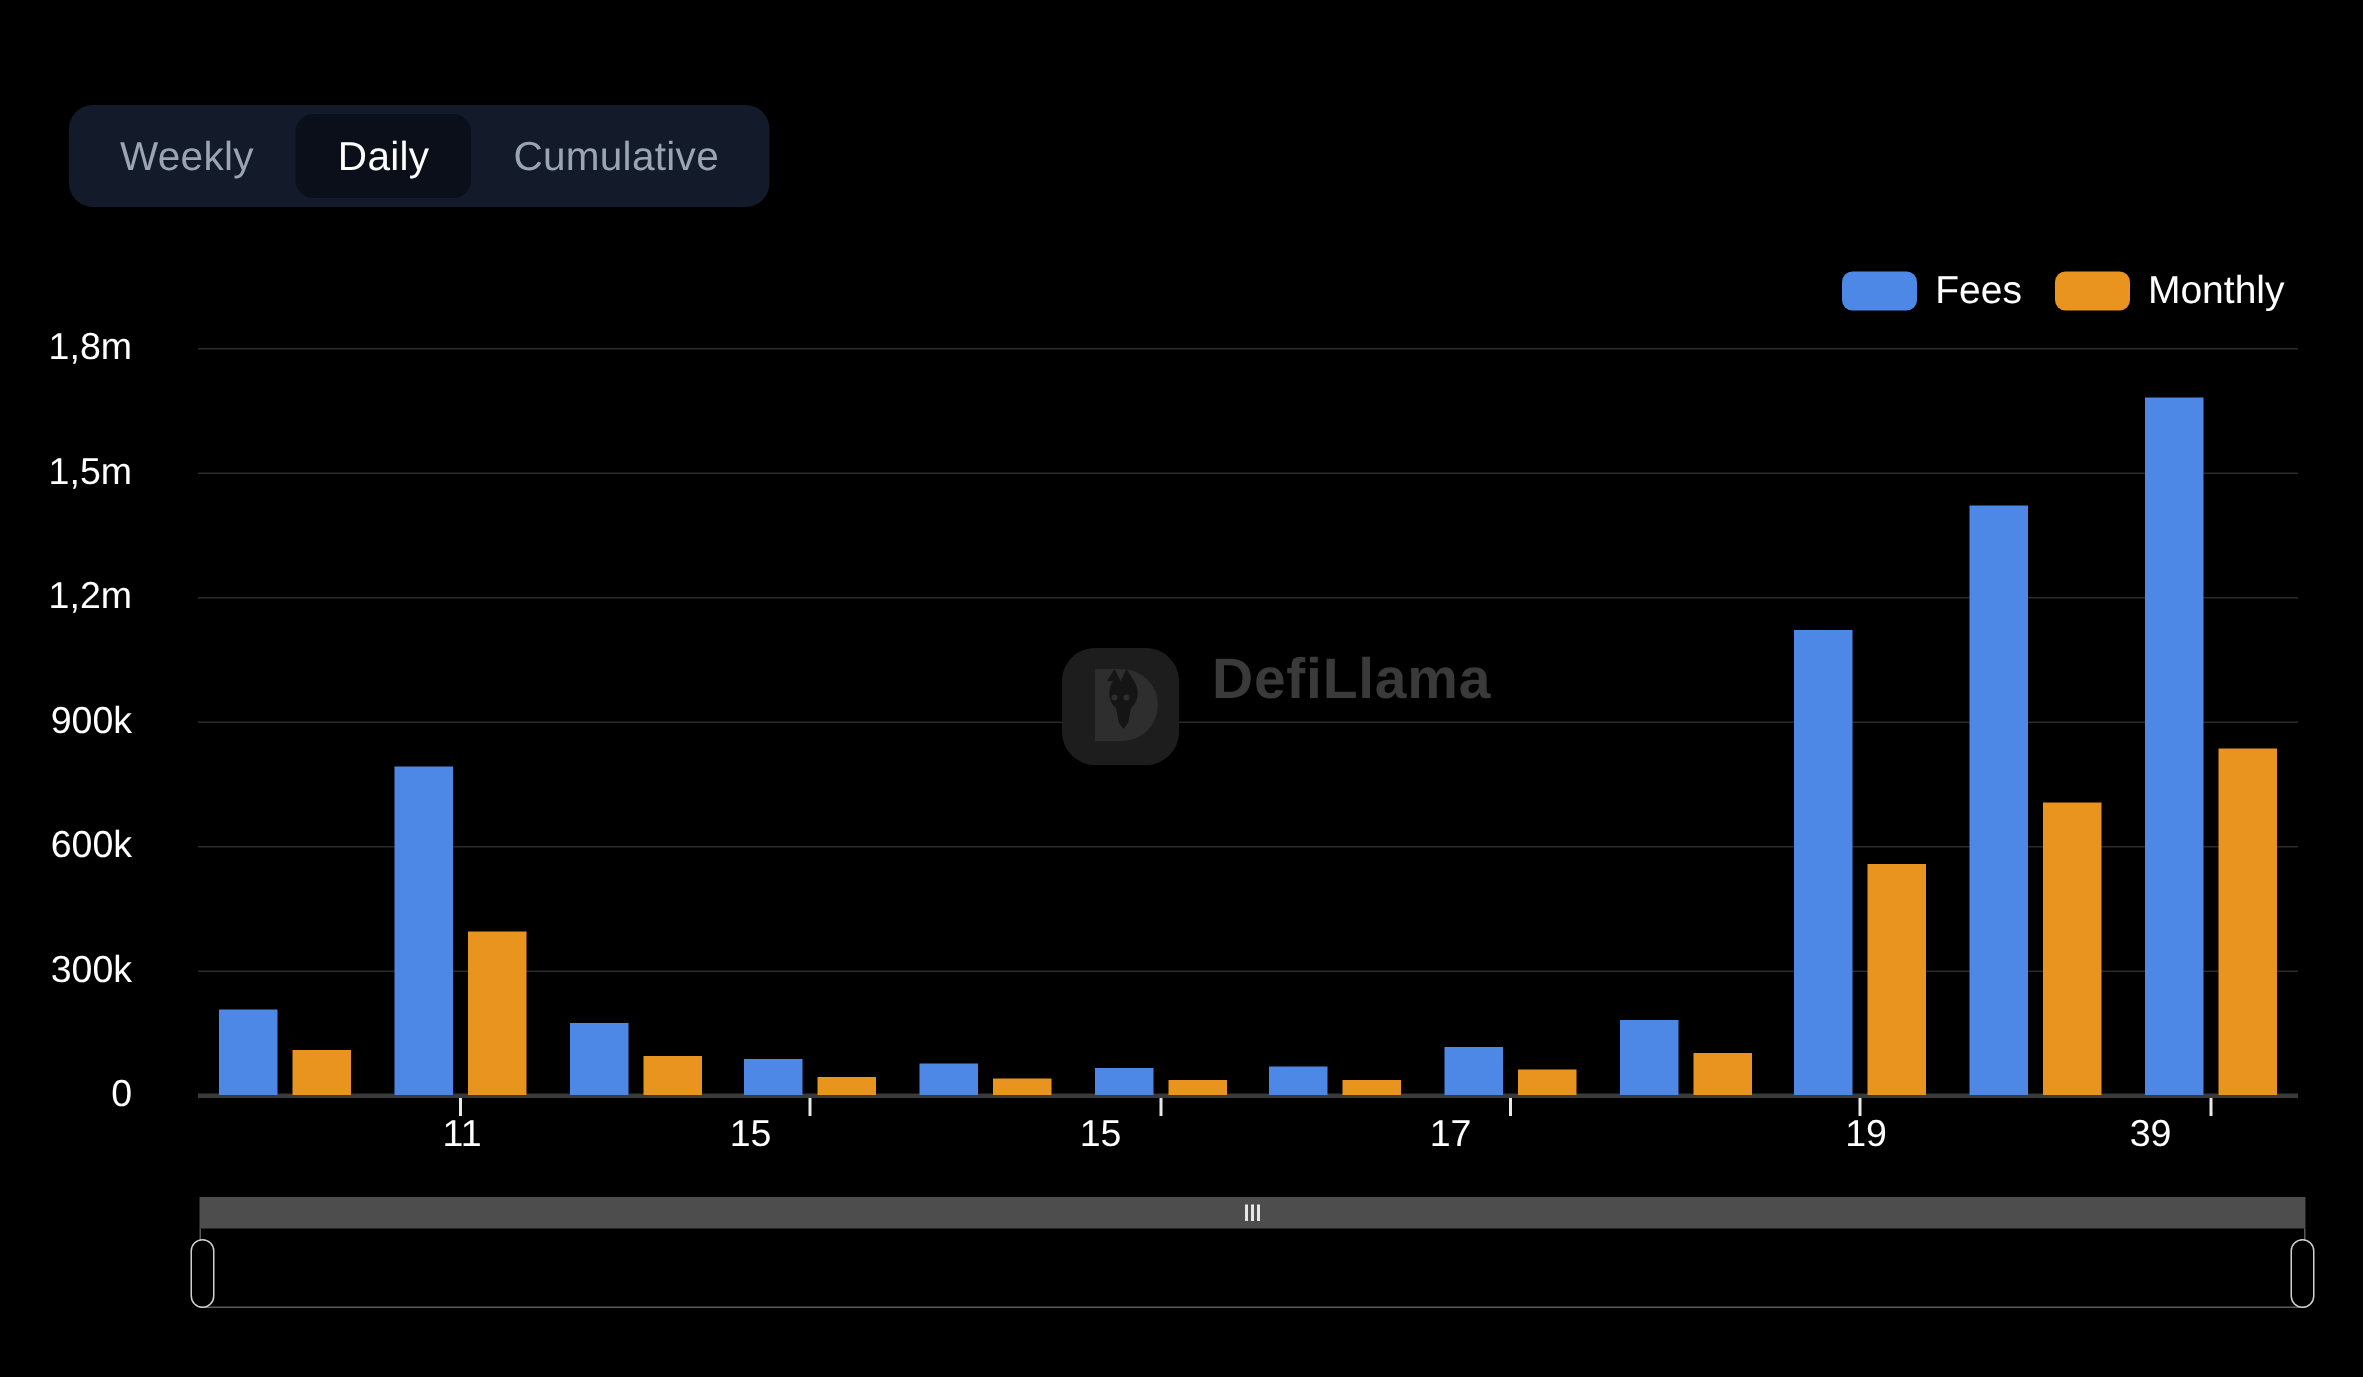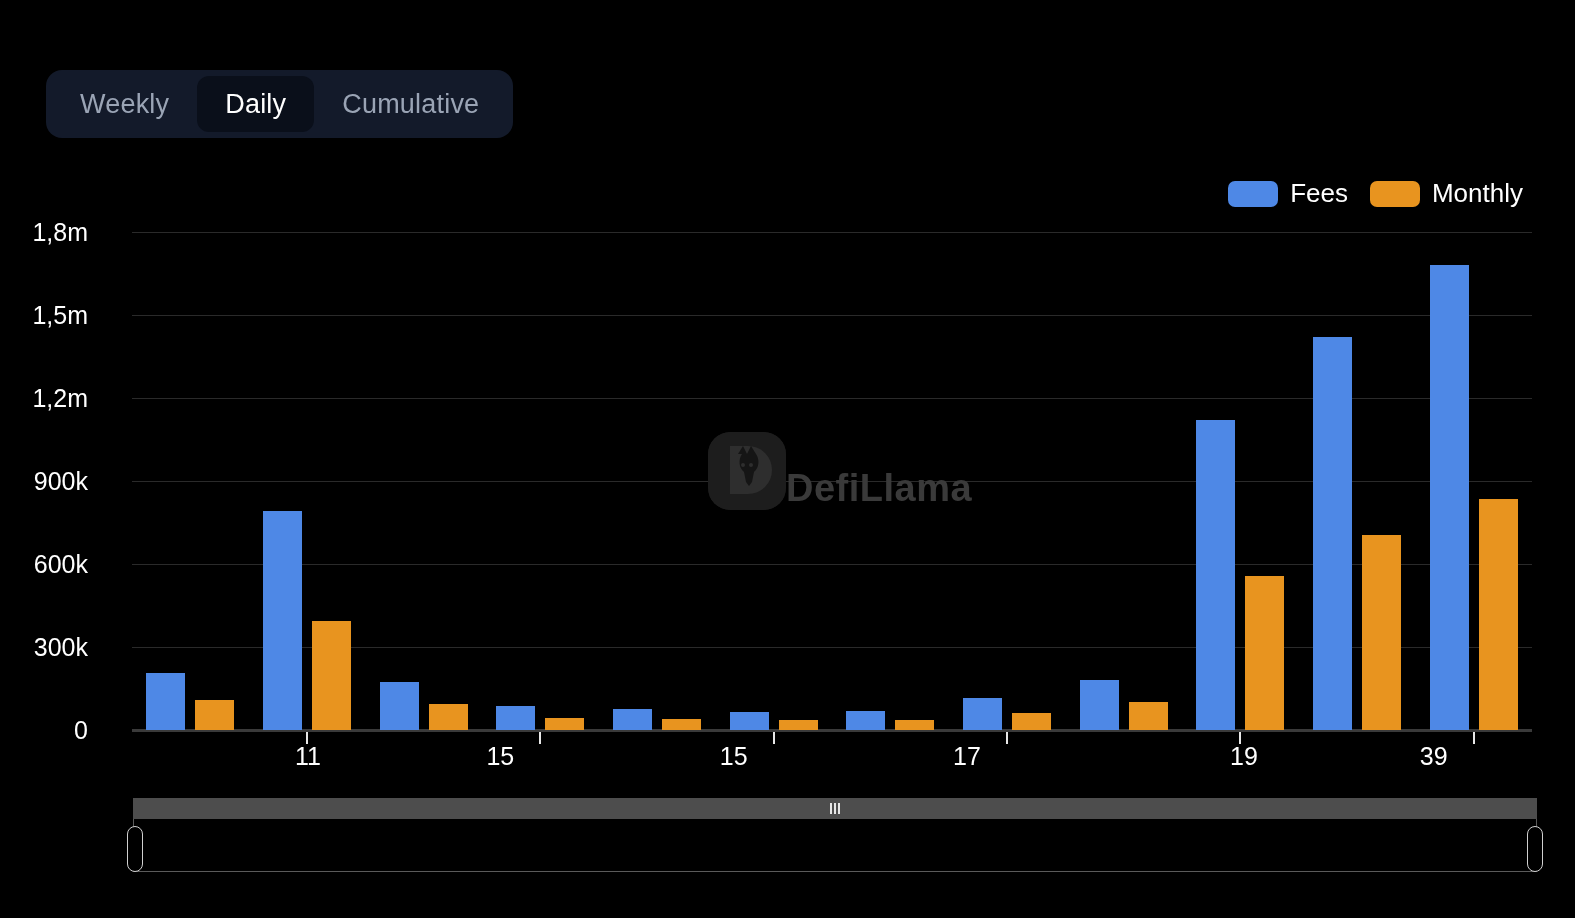--- a/index.html
+++ b/index.html
@@ -143,21 +143,22 @@
   }
   .bar.fees { background: #4e88e6; }
   .bar.revenue { background: #e8941f; }
 
   
   #watermark {
     position: absolute;
     left: 708px;
     top: 432px;
     display: flex;
-    align-items: flex-end;
+    align-items: flex-start;
+    gap: 22px;
     opacity: 1;
     pointer-events: none;
   }
   #watermark-logo {
     width: 78px;
     height: 78px;
     border-radius: 22px;
     background: #1c1c1c;
     position: relative;
     overflow: hidden;

